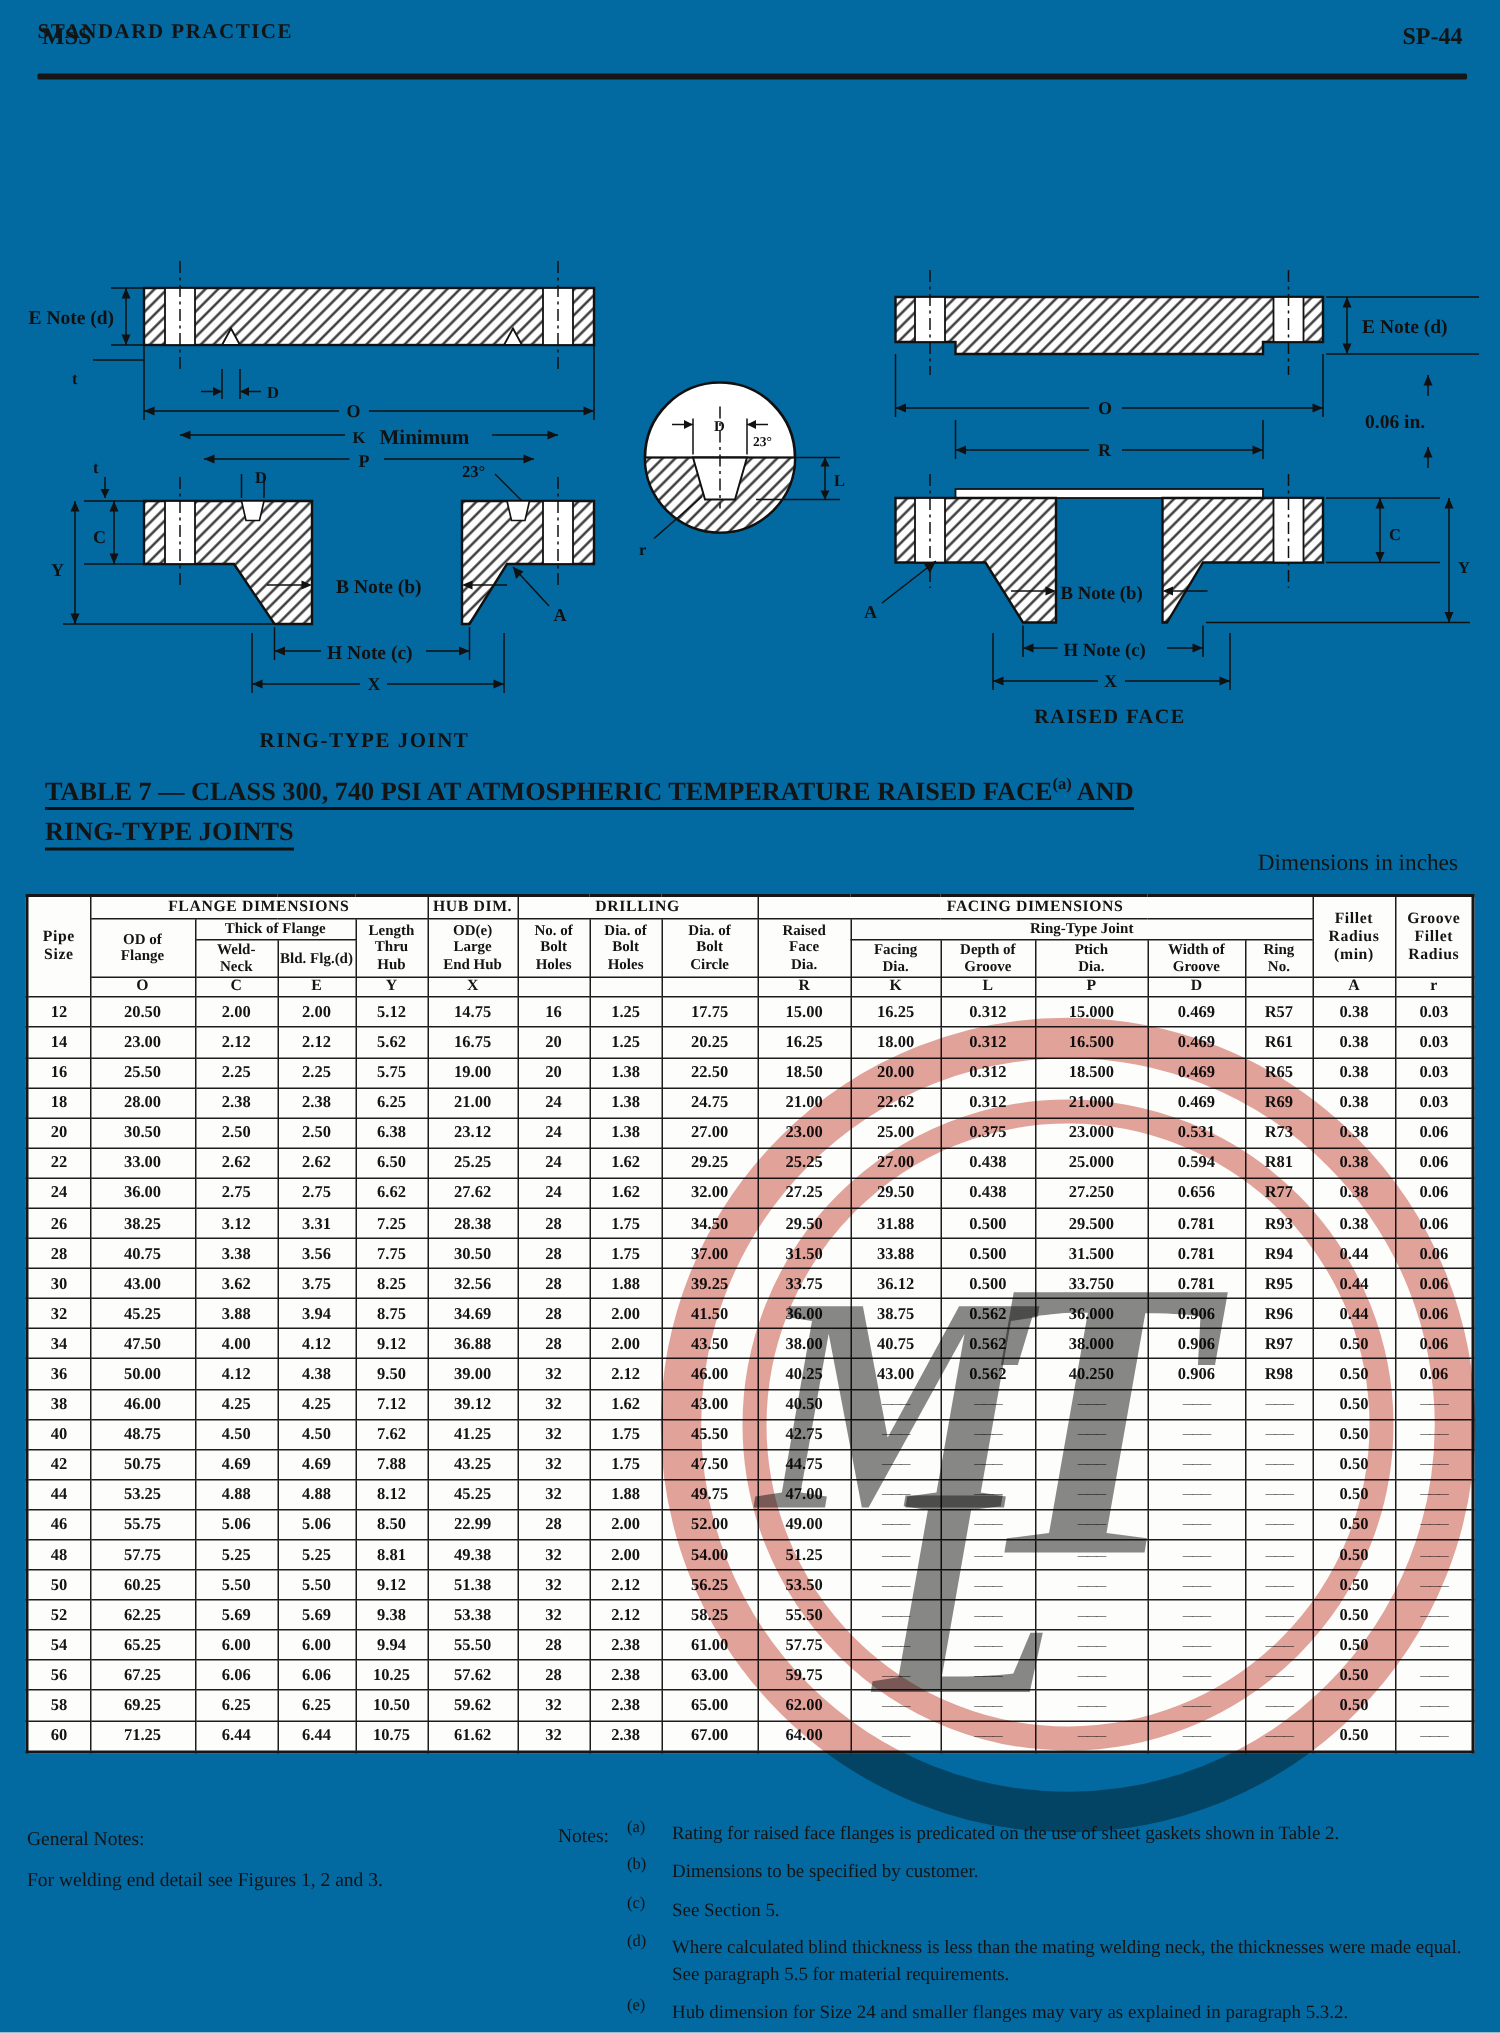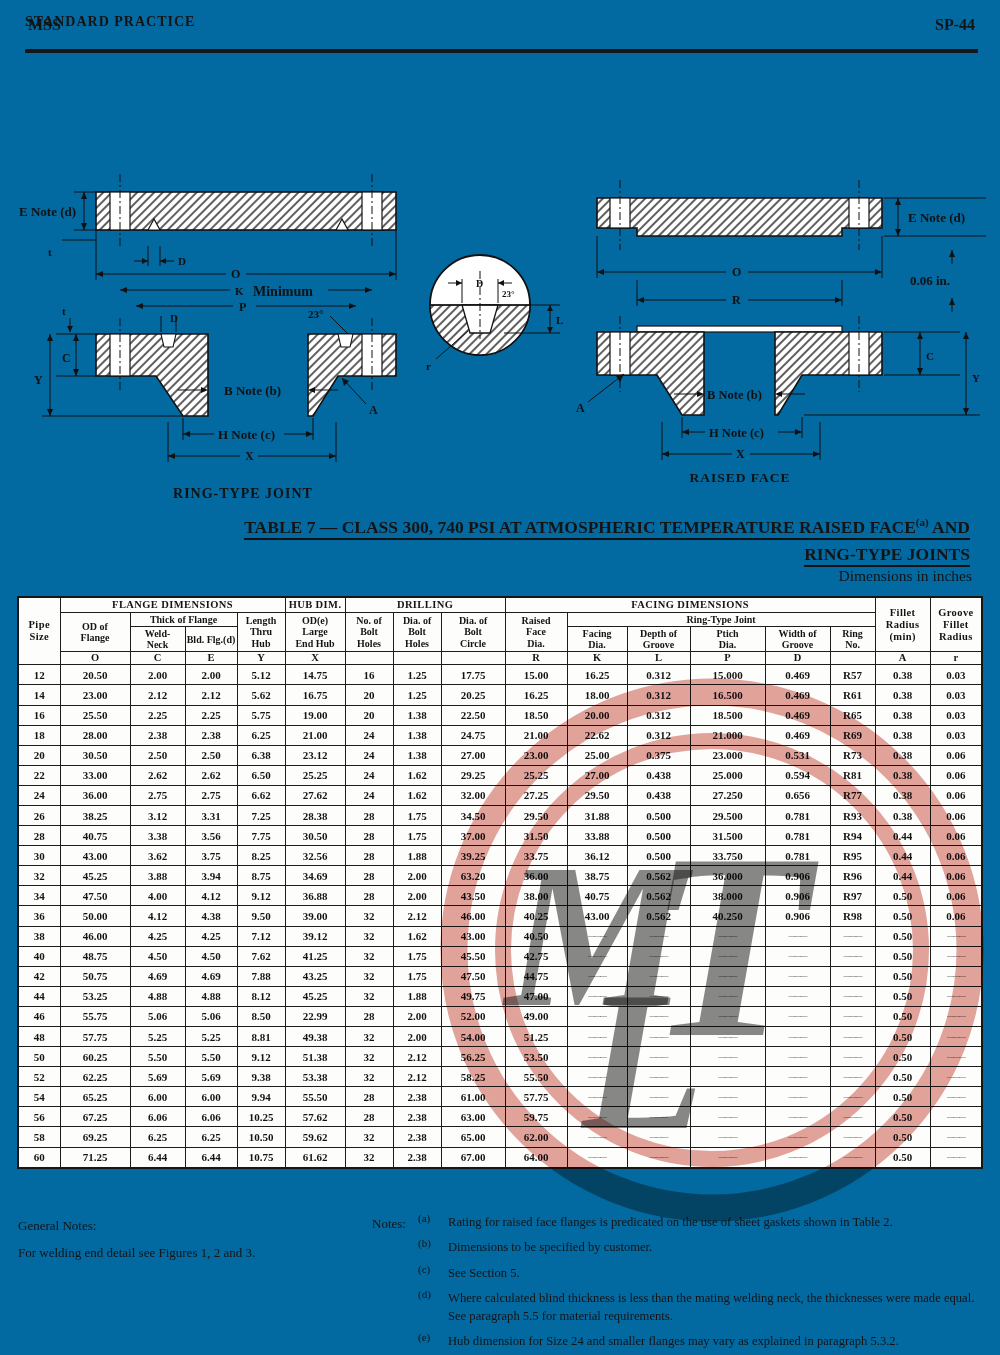--- a/index.html
+++ b/index.html
@@ -8,21 +8,21 @@
   
   .hdr{position:absolute;top:14px;left:25px;right:25px;height:30px;}
   .hdr .l{position:absolute;left:3px;top:2px;font-size:16px;font-weight:bold;}
   .hdr .c{position:absolute;left:0;right:0;top:0;text-align:left;font-size:14px;font-weight:bold;letter-spacing:1px;}
   .hdr .r{position:absolute;right:0;top:2px;font-size:16px;font-weight:bold;}
   .rule{position:absolute;top:49px;left:25px;right:22px;height:3.5px;background:#161616;border-radius:1px;}
   
   .drw{position:absolute;}
   svg text{font-family:"Liberation Serif",serif;fill:#111;}
   
-  .title{position:absolute;top:514px;left:30px;right:30px;text-align:right;
+  .title{position:absolute;top:514px;left:30px;right:30px;text-align:left;
          font-size:17.5px;font-weight:bold;line-height:1.55;}
   .title .uln{border-bottom:2px solid #111;padding-bottom:1px;}
   .title sup{font-size:11px;}
   .dimnote{position:absolute;top:567px;right:28px;font-size:15.5px;}
   
   .twrap{position:absolute;top:596px;left:17px;}
   table.tbl{border-collapse:collapse;table-layout:fixed;width:966px;background:#fdfdfc;}
   .tbl th,.tbl td{border:1.5px solid #1c1c1c;padding:0 1px;text-align:center;vertical-align:middle;
         font-weight:bold;color:#141414;overflow:hidden;}
   .tbl th{font-size:10px;line-height:1.12;white-space:pre-line;padding:1px 0;}
@@ -561,21 +561,21 @@
           </tr>
           <tr>
             <td>32</td>
             <td>45.25</td>
             <td>3.88</td>
             <td>3.94</td>
             <td>8.75</td>
             <td>34.69</td>
             <td>28</td>
             <td>2.00</td>
-            <td>63.20</td>
+            <td>41.50</td>
             <td>36.00</td>
             <td>38.75</td>
             <td>0.562</td>
             <td>36.000</td>
             <td>0.906</td>
             <td>R96</td>
             <td>0.44</td>
             <td>0.06</td>
           </tr>
           <tr>

